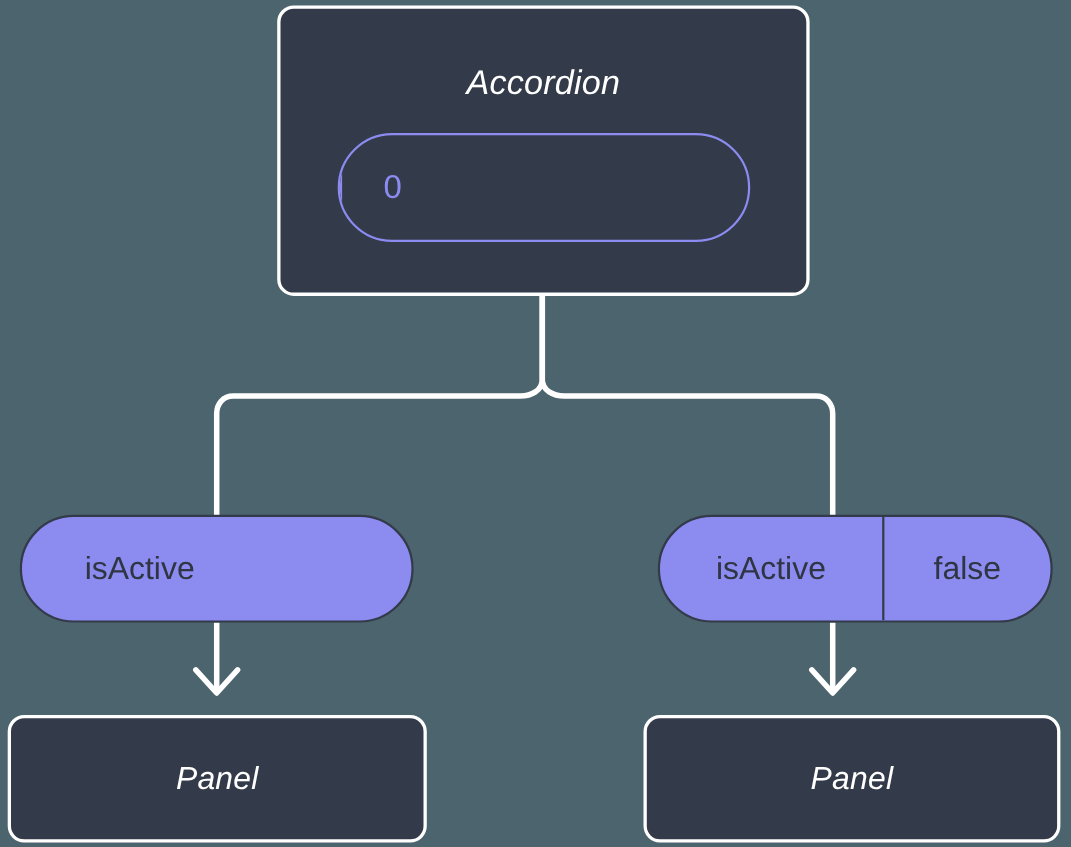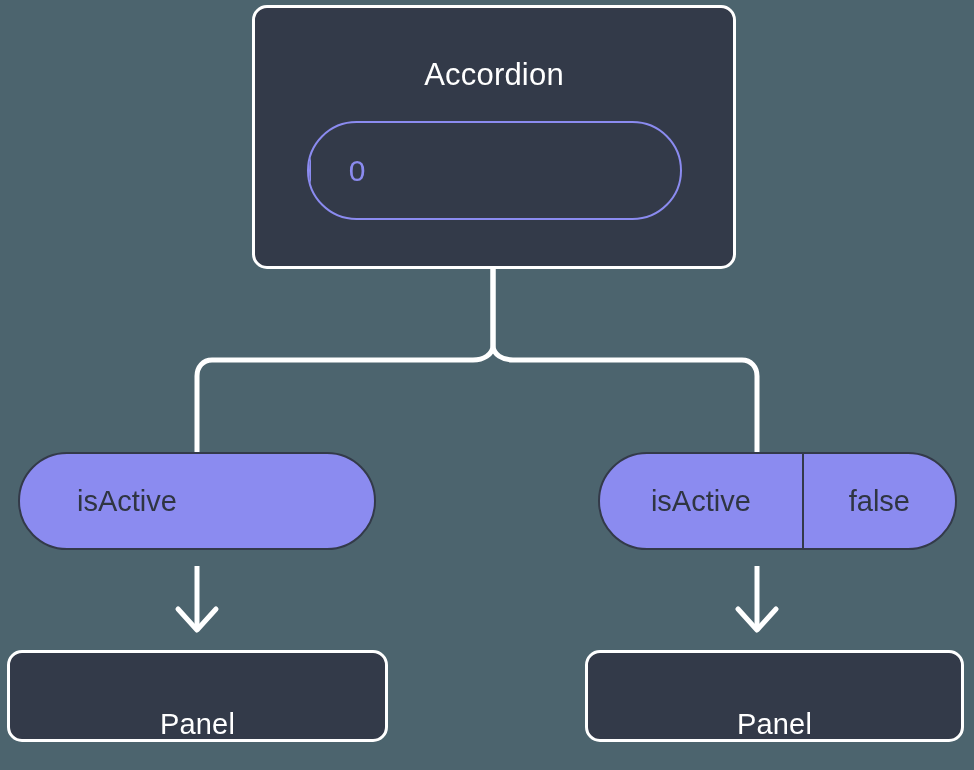--- a/index.html
+++ b/index.html
@@ -30,42 +30,43 @@
   
   .node-box {
     position: absolute;
     box-sizing: border-box;
     background: #333a49;
     border: 3px solid #ffffff;
     border-radius: 15px;
     display: flex;
     flex-direction: column;
     align-items: center;
+    font-style: italic;
   }
   .node-title {
     color: #ffffff;
     font-size: 31px;
     font-weight: 400;
     letter-spacing: 0.2px;
     line-height: 1;
     white-space: nowrap;
   }
 
   #accordion-node {
     left: 252px;
     top: 5px;
     width: 484px;
     height: 264px;
     justify-content: flex-start;
   }
   #accordion-node .node-title { margin-top: 51px; }
 
   .panel-node {
-    height: 92px;
-    justify-content: flex-end;
+    height: 116px;
+    justify-content: center;
   }
   #panel-left  { left: 7px;   top: 650px; width: 381px; }
   #panel-right { left: 585px; top: 650px; width: 379px; }
   .panel-node .node-title { font-size: 29px; }
 
   
   .pill {
     position: absolute;
     box-sizing: border-box;
     display: flex;
@@ -104,21 +105,21 @@
   #state-pill {
     left: 307px;
     top: 121px;
     width: 375px;
     height: 99px;
     font-size: 30px;
   }
   #state-pill .pill-key { width: 281px; }
   #state-pill .pill-val { width: 94px; }
 
-  .prop-pill { top: 452px; height: 98px; font-size: 29px; }
+  .prop-pill { top: 468px; height: 98px; font-size: 29px; }
   #prop-pill-left  { left: 18px;  width: 358px; }
   #prop-pill-left .pill-key { width: 214px; }
   #prop-pill-left .pill-val { width: 144px; }
   #prop-pill-right { left: 598px; width: 359px; }
   #prop-pill-right .pill-key { width: 204px; }
   #prop-pill-right .pill-val { width: 155px; }
 </style>
 </head>
 <body>
 

